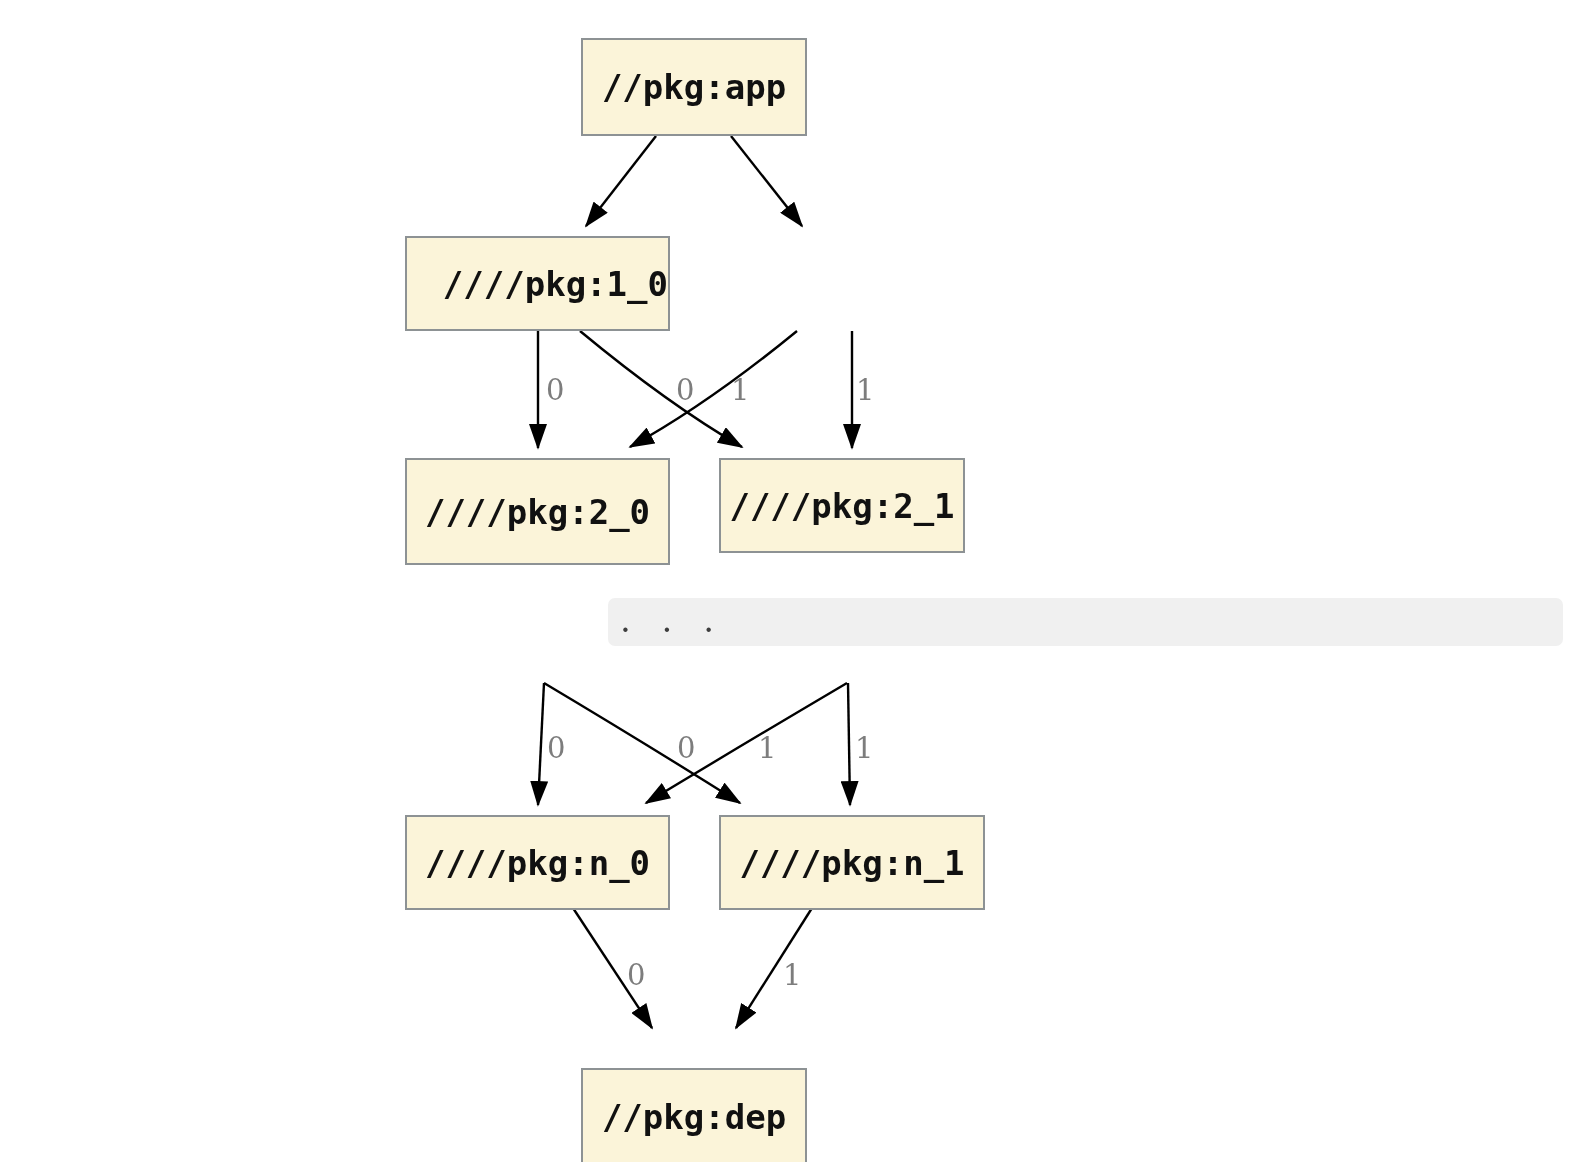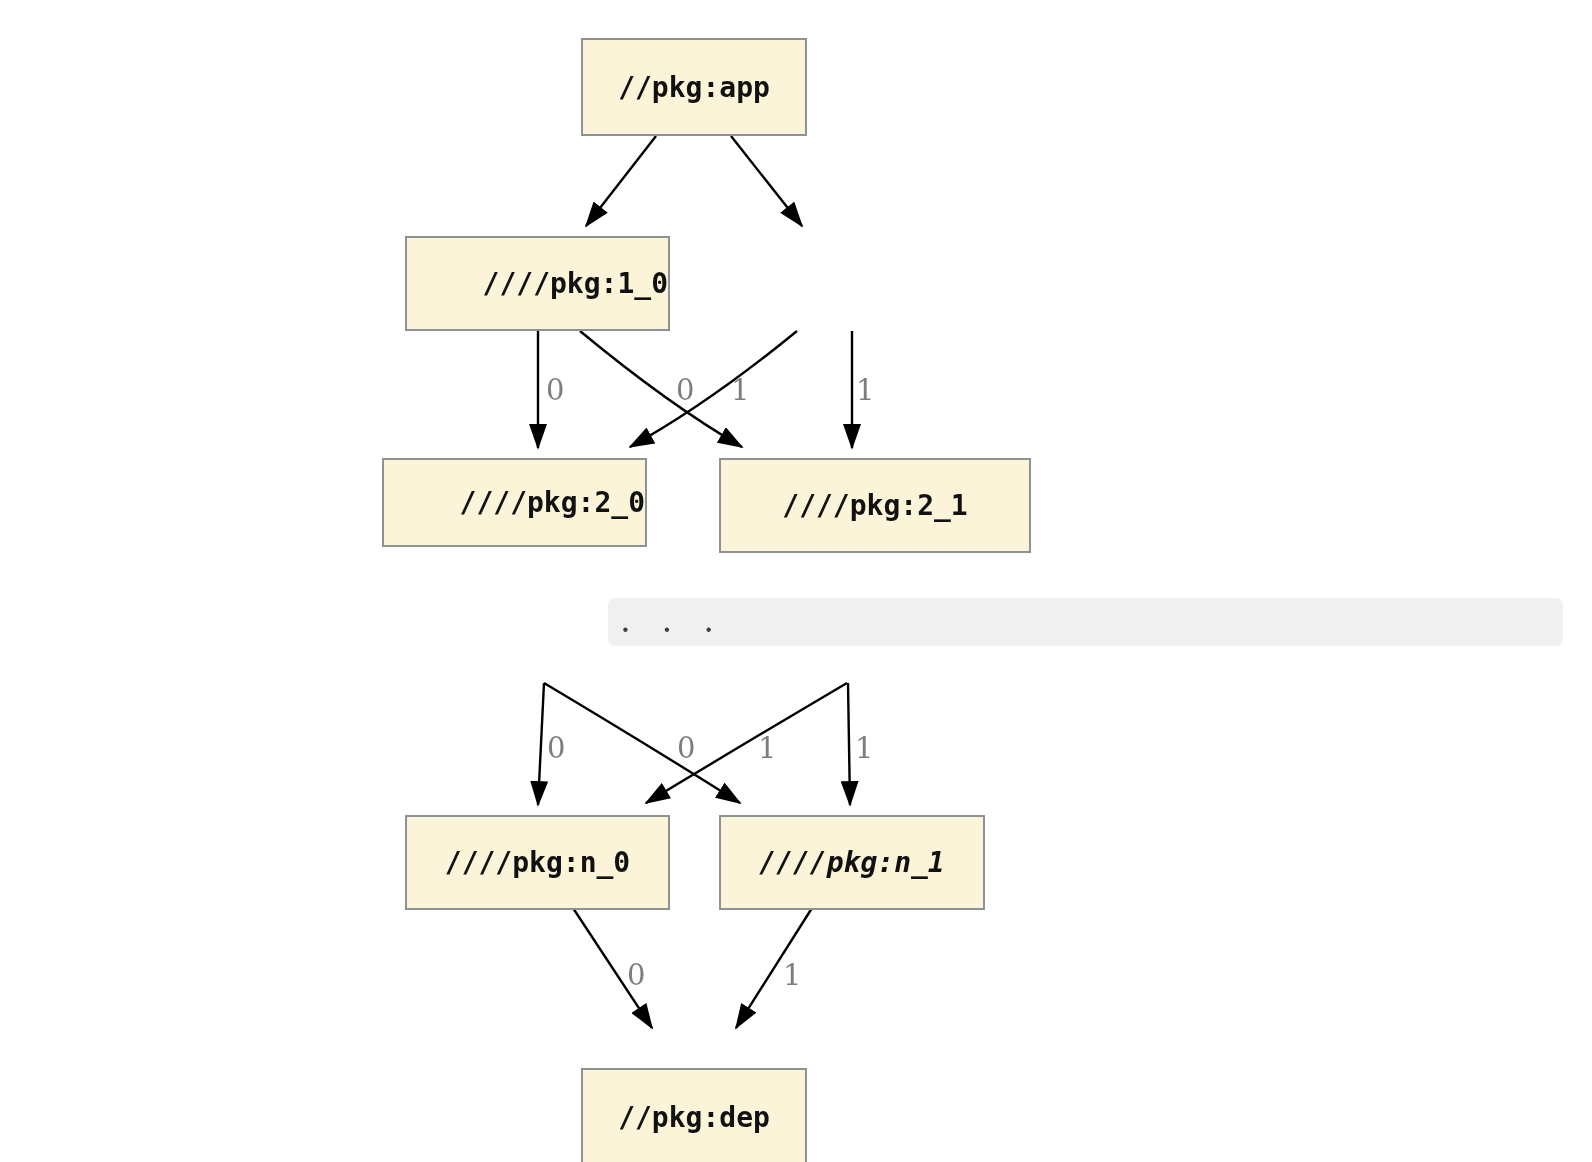--- a/index.html
+++ b/index.html
@@ -37,21 +37,21 @@
     box-sizing: border-box;
     background: #fbf4d9;
     border: 2.5px solid #8d9294;
     display: flex;
     align-items: center;
     justify-content: center;
   }
   .node-label {
     font-family: "DejaVu Sans Mono", "Liberation Mono", monospace;
     font-weight: bold;
-    font-size: 28px;
+    font-size: 34px;
     color: #111111;
     white-space: pre;
   }
   .band {
     position: absolute;
     left: 608px;
     top: 598px;
     width: 955px;
     height: 48px;
     background: #f0f0f0;
@@ -113,37 +113,37 @@
 
   <div class="node" style="left:581px; top:38px; width:226px; height:98px;">
     <span class="node-label">//pkg:app</span>
   </div>
 
   <div class="node" style="left:405px; top:236px; width:265px; height:95px;justify-content:flex-end;">
     <span class="node-label">////pkg:1_0</span>
   </div>
 
 
-  <div class="node" style="left:382px; top:458px; width:265px; height:89px;justify-content:flex-end;">
+  <div class="node" style="left:405px; top:458px; width:265px; height:107px;">
     <span class="node-label">////pkg:2_0</span>
   </div>
 
-  <div class="node" style="left:719px; top:458px; width:312px; height:95px;">
+  <div class="node" style="left:719px; top:458px; width:246px; height:95px;">
     <span class="node-label">////pkg:2_1</span>
   </div>
 
   <div class="band">
     <span class="dots">. . .</span>
   </div>
 
   <div class="node" style="left:405px; top:815px; width:265px; height:95px;">
     <span class="node-label">////pkg:n_0</span>
   </div>
 
-  <div class="node" style="left:719px; top:815px; width:266px; height:95px;font-style:italic;">
+  <div class="node" style="left:719px; top:815px; width:266px; height:95px;">
     <span class="node-label">////pkg:n_1</span>
   </div>
 
   <div class="node" style="left:581px; top:1040px; width:226px; height:98px;margin-top:28px;">
     <span class="node-label">//pkg:dep</span>
   </div>
 
 </div>
 
 </body></html>

